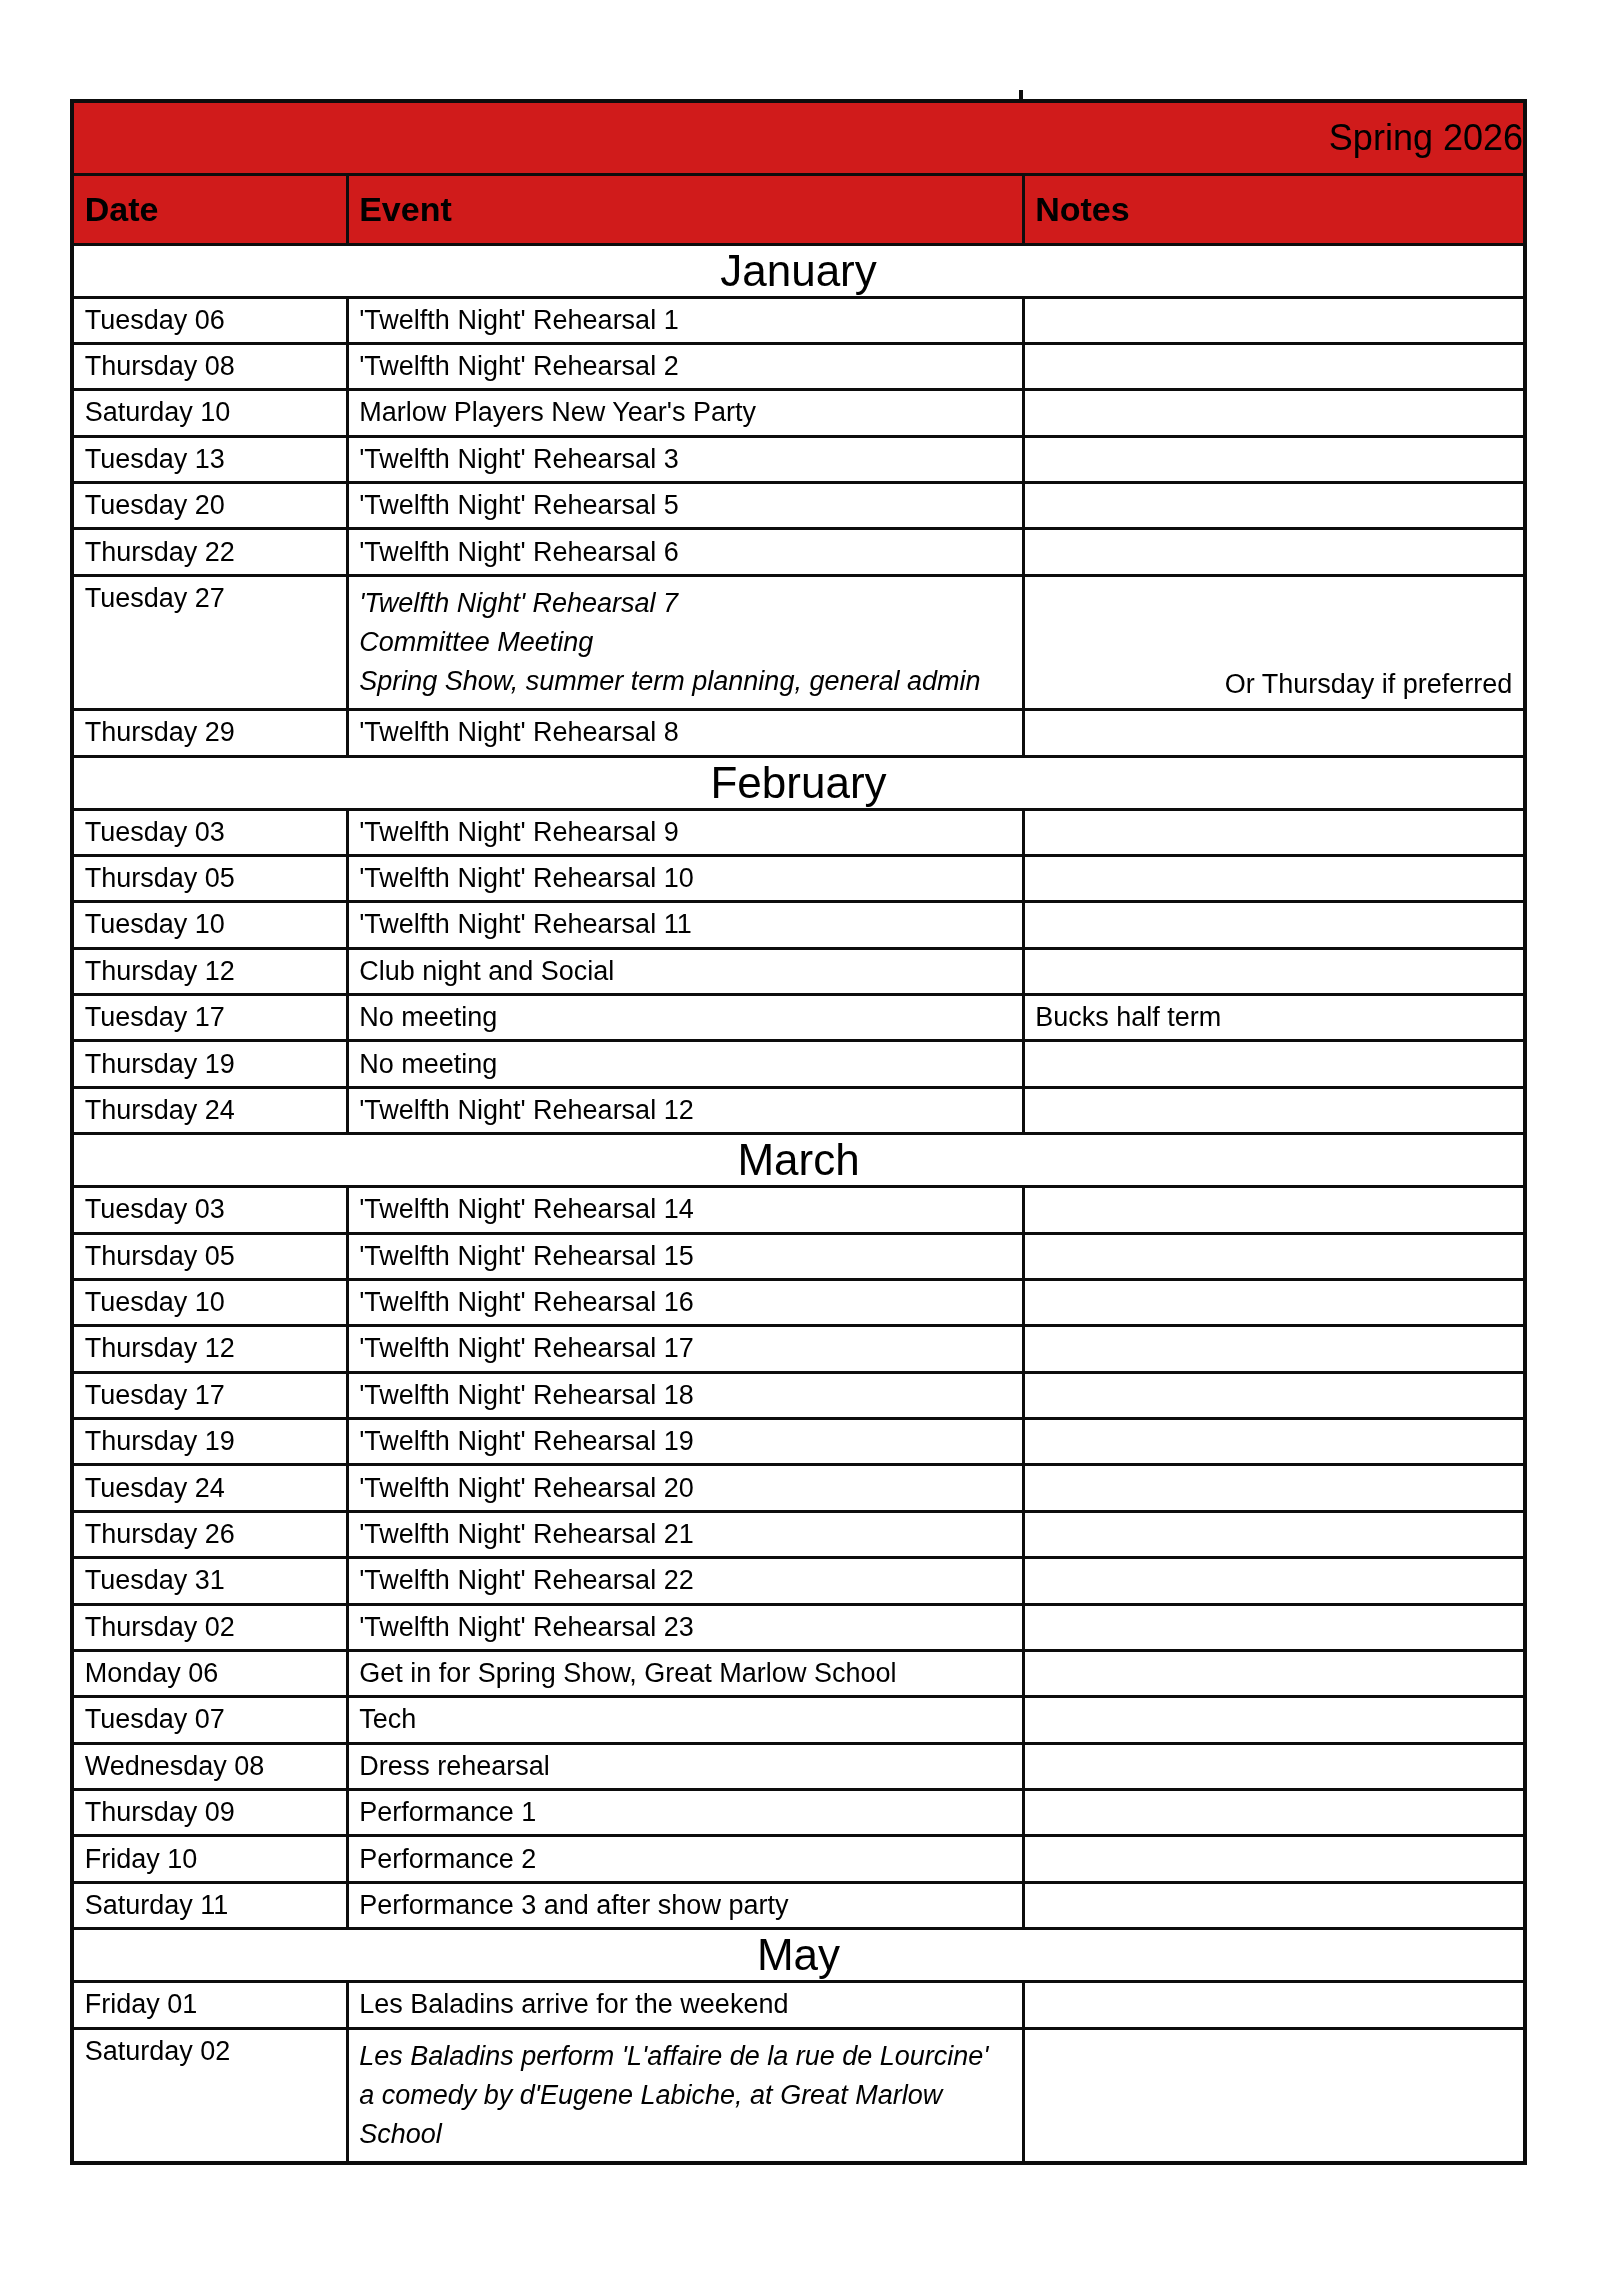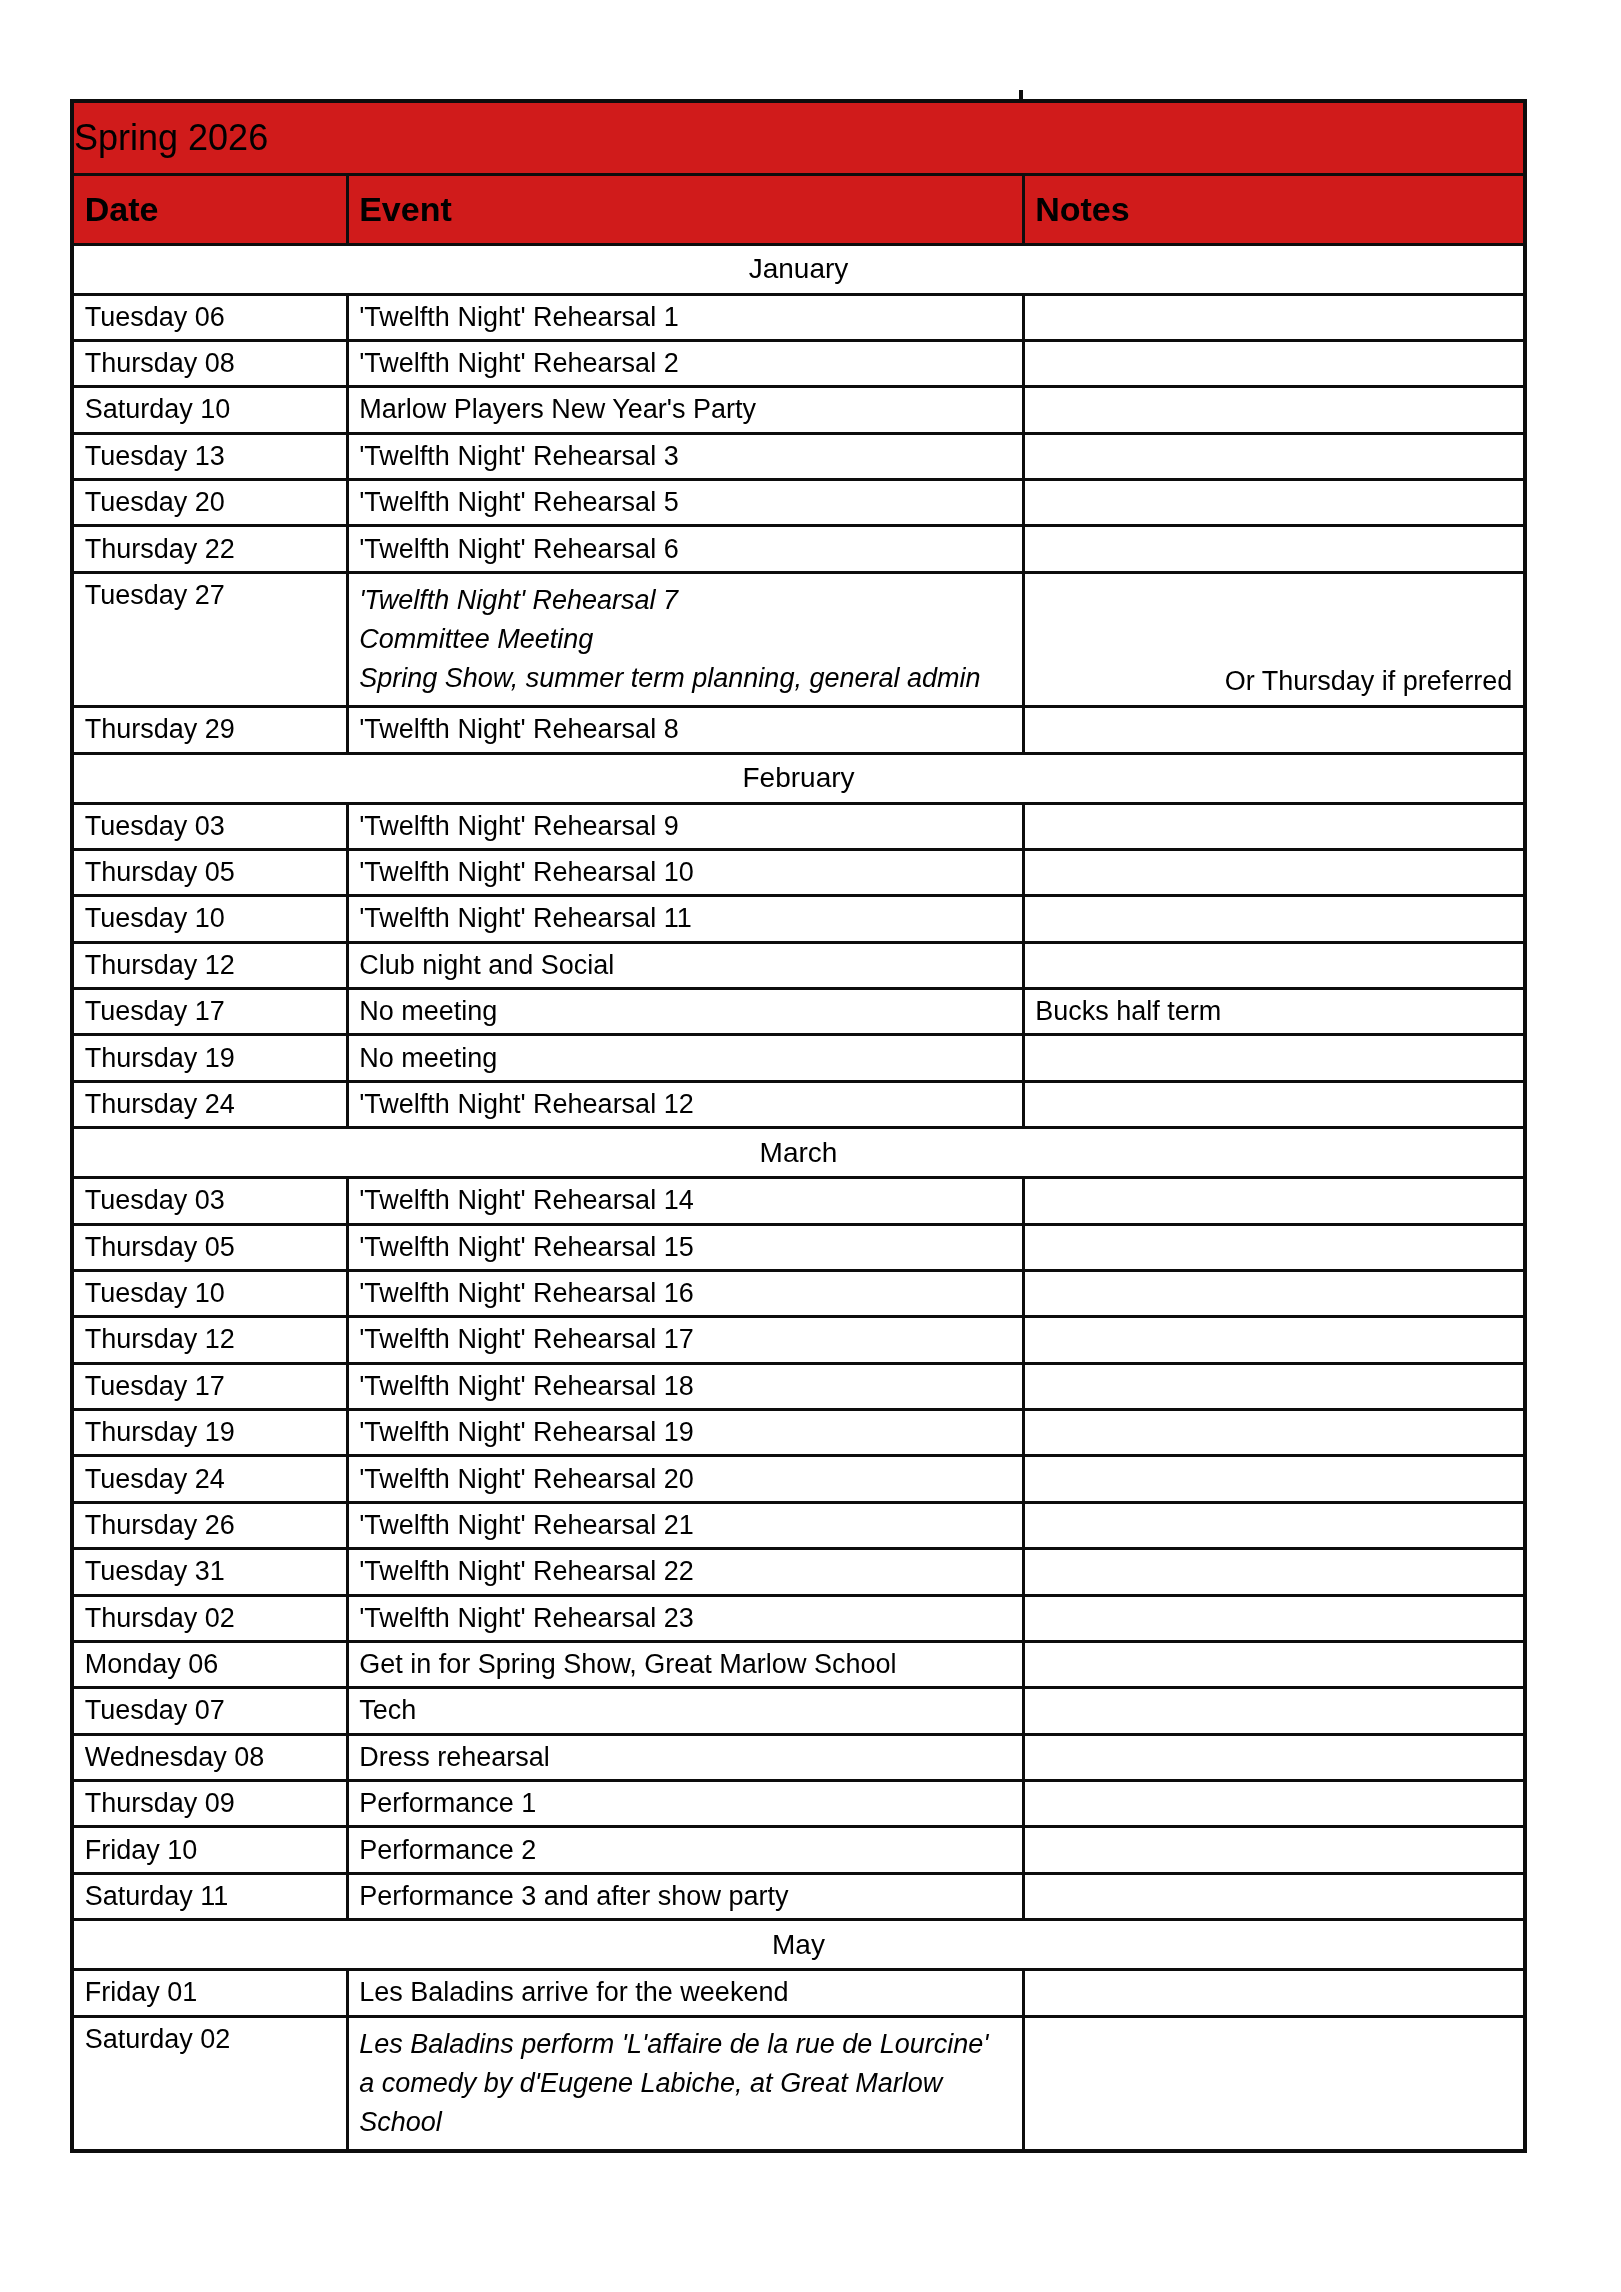--- a/index.html
+++ b/index.html
@@ -26,37 +26,37 @@
     table-layout:fixed;
     border:4.5px solid var(--border);
   }
   table.schedule td{
     border:3.6px solid var(--border);
     color:var(--text);
   }
   .title-row td{
     background:var(--red);
     height:73px;
-    text-align:left;
+    text-align:right;
     vertical-align:middle;
     font-size:36px;
   }
   .header-row td{
     background:var(--red);
     height:70px;
     vertical-align:middle;
     font-size:34px;
     padding:0 10.7px;
     font-weight:bold;
   }
   .month-row td{
     height:50px;
     text-align:center;
     vertical-align:middle;
-    font-size:28px;
+    font-size:44px;
     background:#ffffff;
   }
   .data-row td{
     font-size:27px;
     line-height:29px;
     padding:7.2px 10.7px;
     vertical-align:top;
     background:#ffffff;
   }
   .col-event.multiline .event-line{

